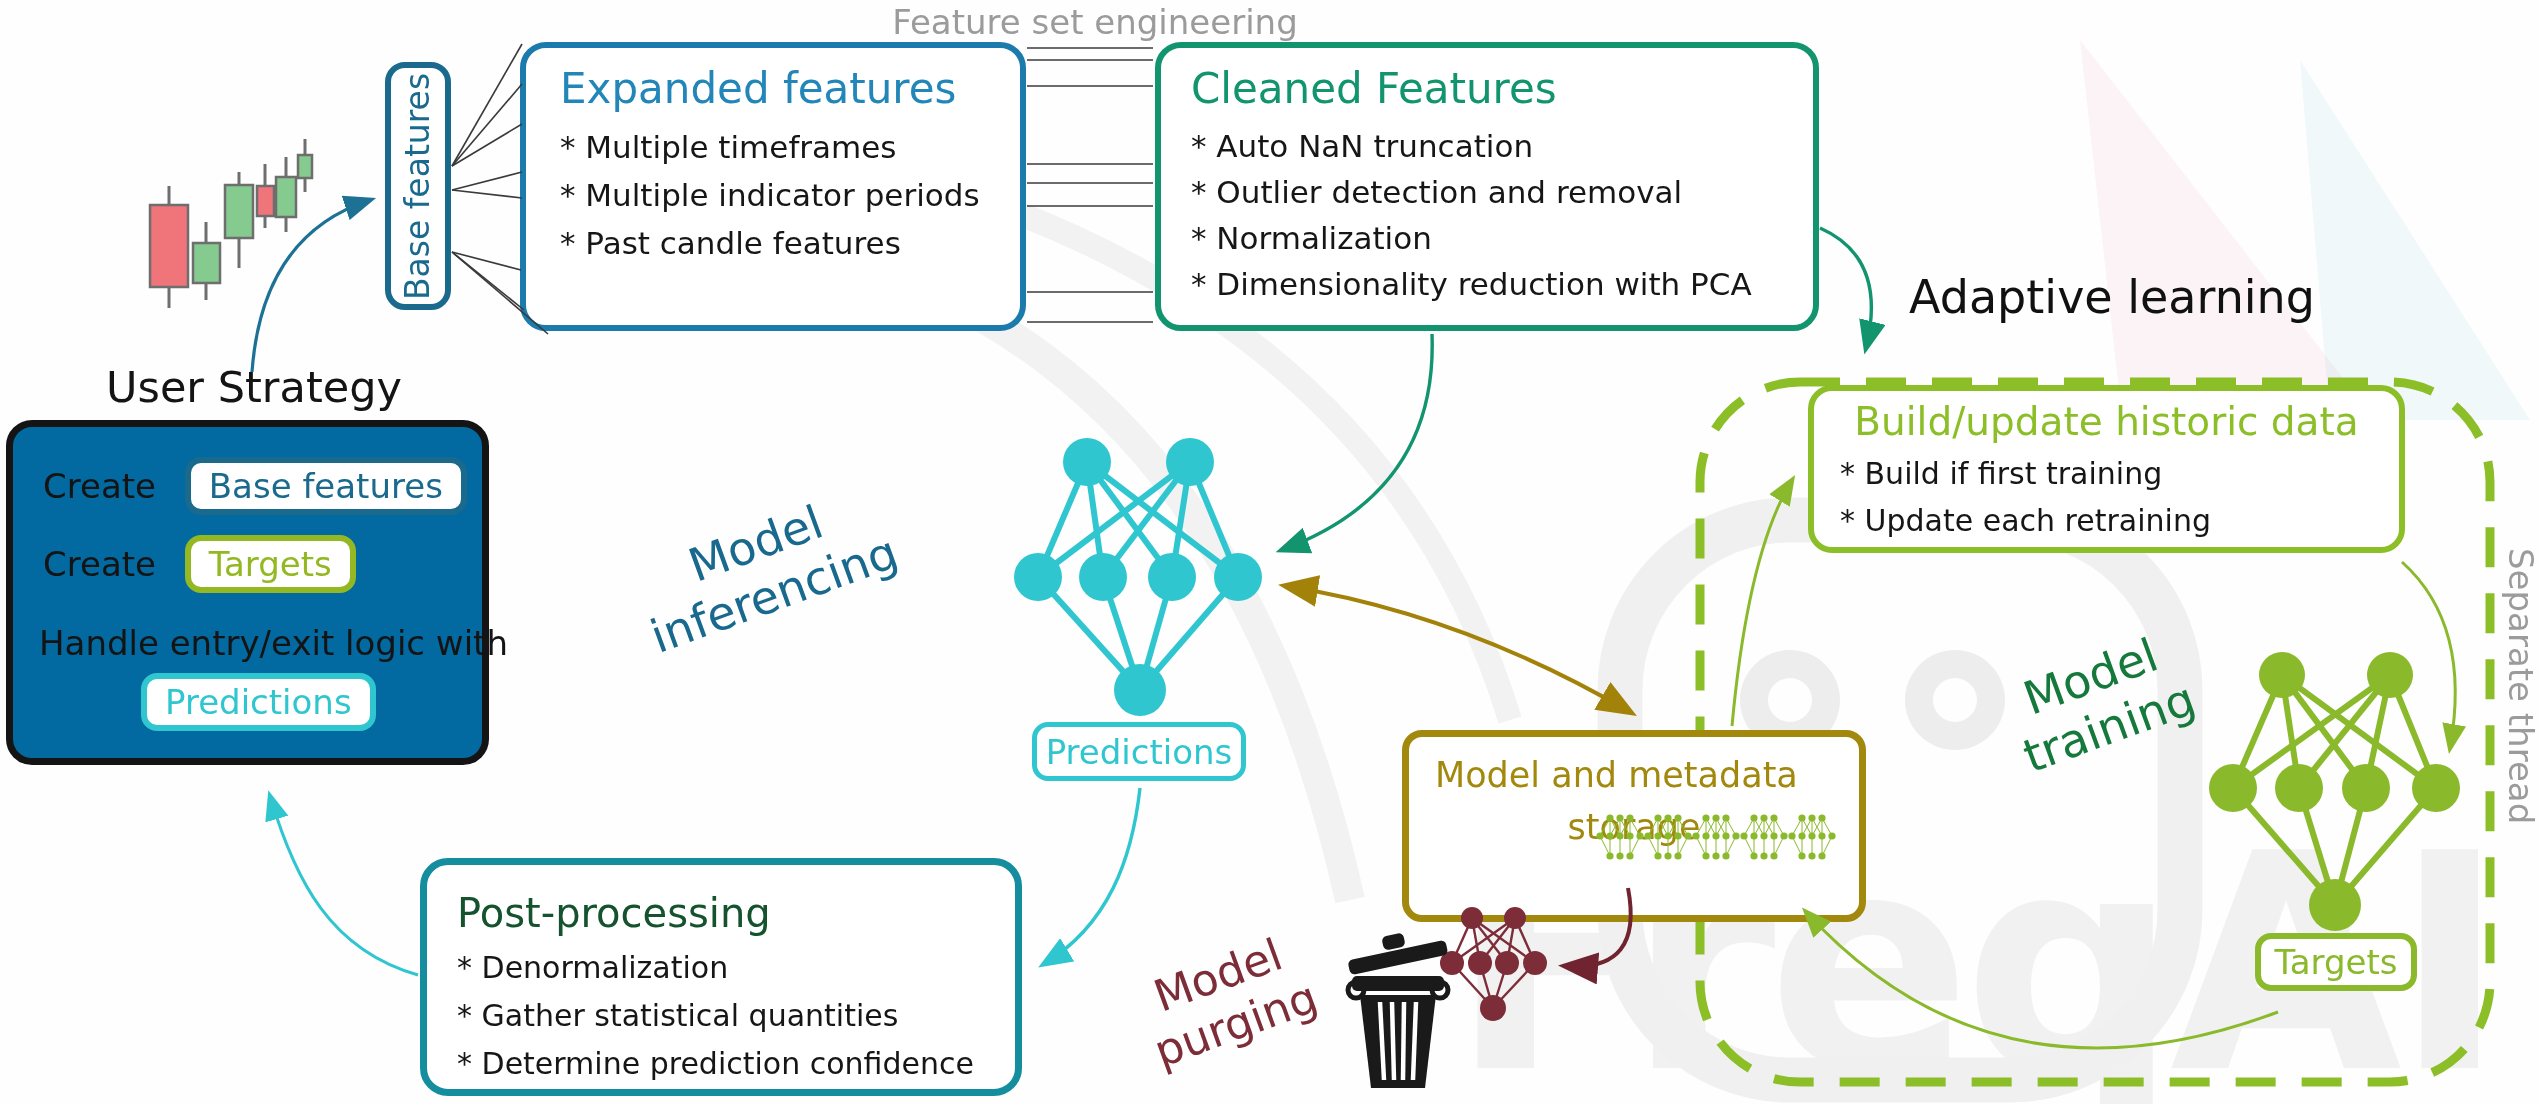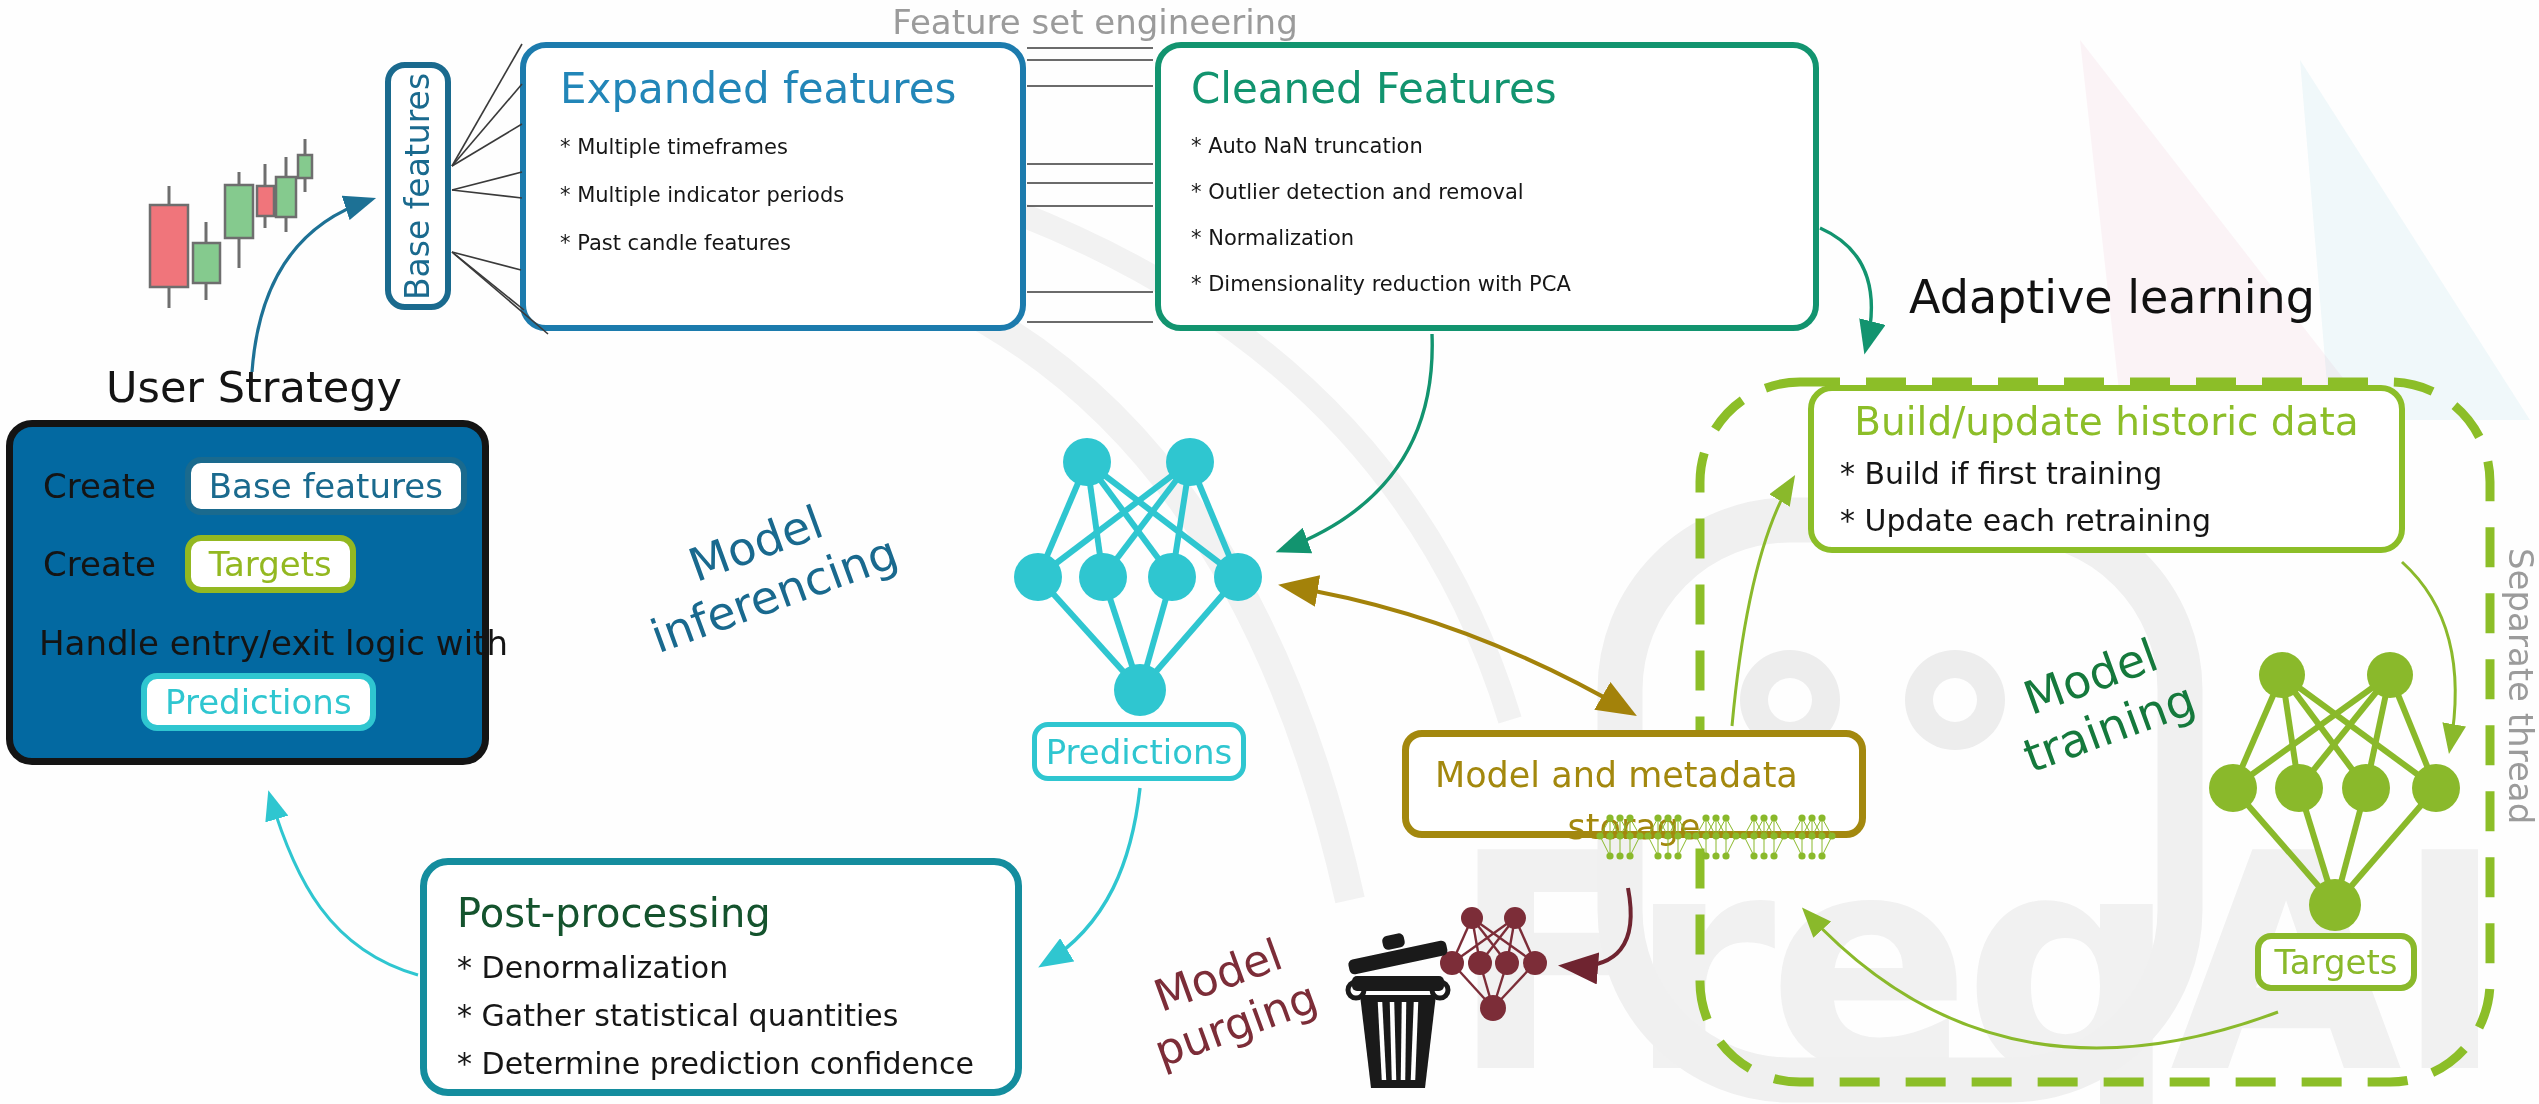--- a/index.html
+++ b/index.html
@@ -8,21 +8,21 @@
   .abs{position:absolute;}
   svg{position:absolute;left:0;top:0;pointer-events:none;}.z1{z-index:1}.z3{z-index:3}
 
   
   .freqai-wm{left:1450px;top:790px;font-size:300px;font-weight:bold;color:#f1f1f1;
              letter-spacing:-8px;z-index:0;}
 
   
   .fbox{position:absolute;background:#ffffff;border-radius:26px;box-sizing:border-box;z-index:2;}
   .fbox .btitle{font-size:42px;margin:6px 0 10px 0;}
-  .fbox .item{font-size:21px;color:#161616;line-height:48px;white-space:nowrap;}
+  .fbox .item{font-size:31px;color:#161616;line-height:48px;white-space:nowrap;}
 
   .expanded-box{left:520px;top:42px;width:506px;height:289px;border:6px solid #1c7bad;padding:10px 34px;}
   .expanded-box .btitle{color:#2286b8;}
   .cleaned-box{left:1155px;top:42px;width:664px;height:289px;border:6px solid #12946f;padding:10px 30px;}
   .cleaned-box .btitle{color:#12946f;}
   .cleaned-box .item{line-height:46px;}
   .post-box{left:420px;top:858px;width:602px;height:238px;border:7px solid #148d9e;padding:8px 30px;border-radius:28px;}
   .post-box .btitle{color:#14532d;font-size:40px;margin:17px 0 8px 0;}
   .post-box .item{font-size:30px;line-height:48px;}
   .build-box{left:1808px;top:385px;width:597px;height:168px;border:6px solid #8cbe28;padding:6px 26px;border-radius:24px;}
@@ -126,21 +126,21 @@
     </div>
   </div>
 
   <div class="rot-label model-inf">
     <div>Model</div>
     <div>inferencing</div>
   </div>
 
   <div class="abs predictions-pill">Predictions</div>
 
-  <div class="fbox" style="left:1402px;top:730px;width:464px;height:108px;border:7px solid #a3880e;
+  <div class="fbox" style="left:1402px;top:730px;width:464px;height:192px;border:7px solid #a3880e;
        border-radius:20px;padding:12px 26px;z-index:2;">
     <div style="font-size:35px;color:#a3880e;line-height:52px;">Model and metadata</div>
     <div style="font-size:35px;color:#a3880e;line-height:52px;text-align:center;">storage</div>
   </div>
 
   <div class="abs adaptive-title">Adaptive learning</div>
 
   <div class="fbox build-box">
     <div class="btitle">Build/update historic data</div>
     <div class="item">* Build if first training</div>

